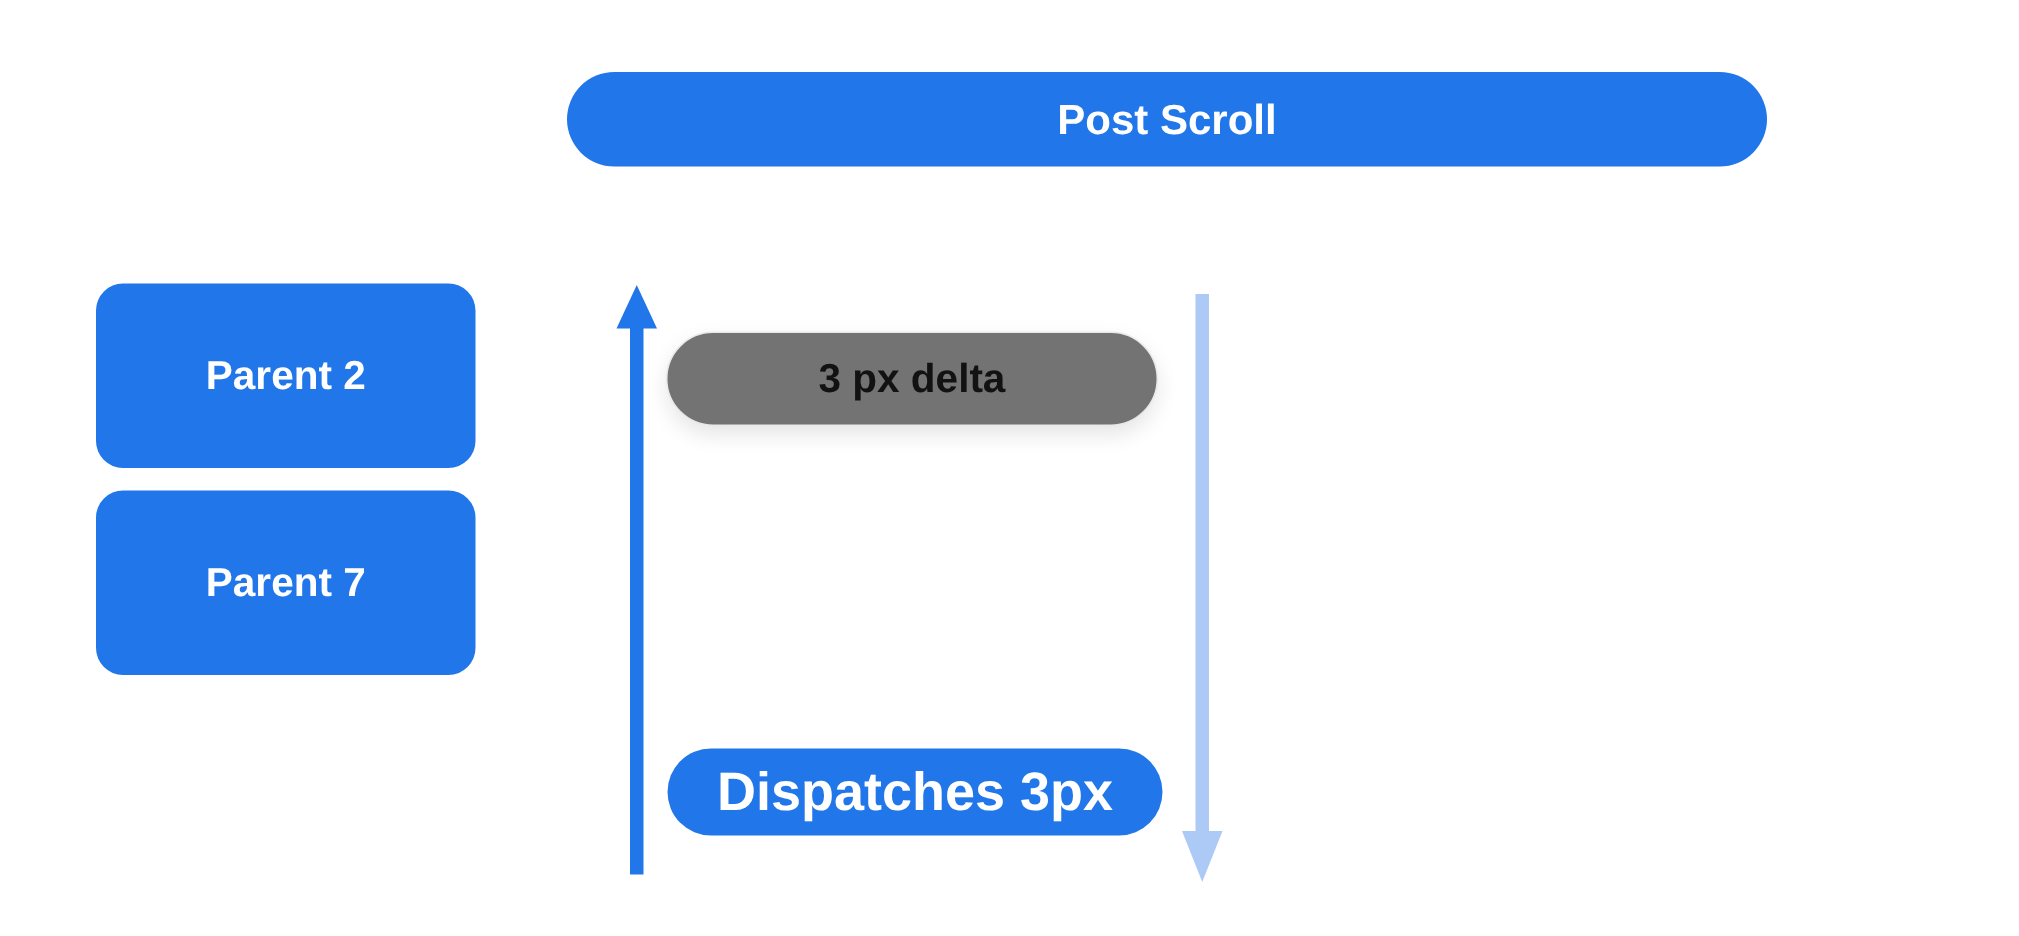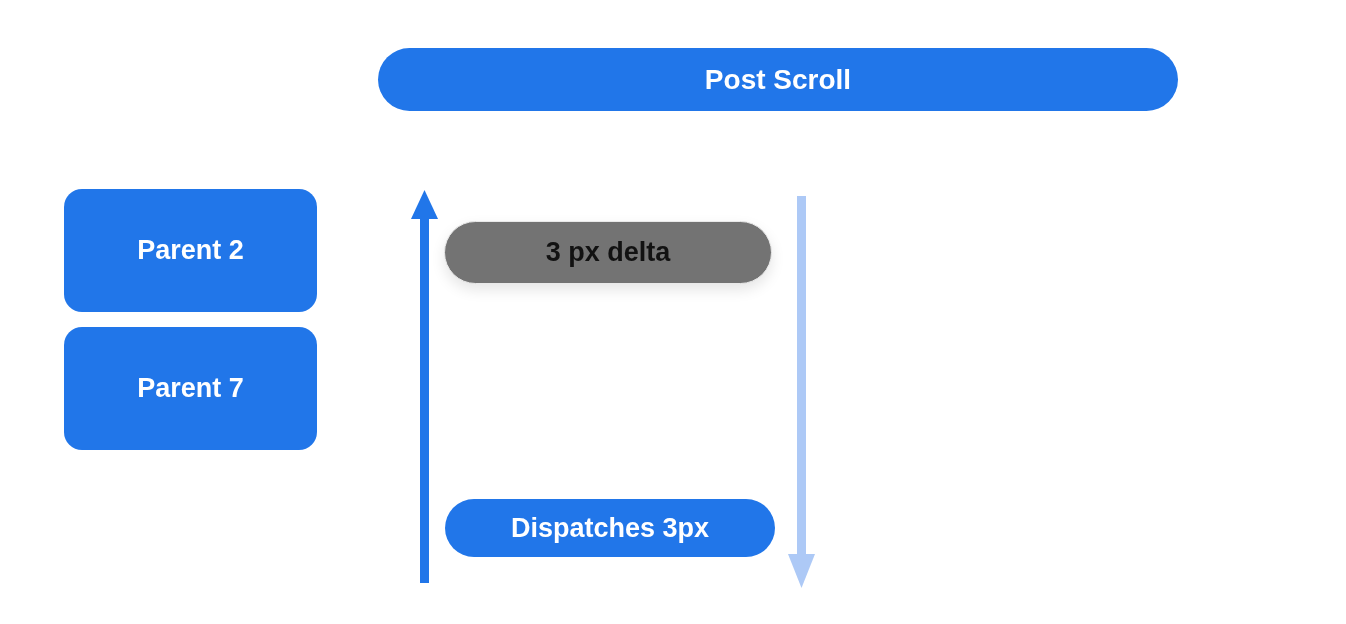--- a/index.html
+++ b/index.html
@@ -46,21 +46,21 @@
     background:#737373;
     border:1px solid var(--pill-border);
     border-radius:32px;
     box-shadow:0 6px 14px rgba(0,0,0,0.10);
     color:var(--text-dark);font-size:27px;font-weight:bold;
   }
   .dispatch-badge{
     left:445px;top:499px;width:330px;height:58px;
     background:var(--primary-blue);
     border-radius:29px;
-    color:#ffffff;font-size:27px;font-weight:bold;
+    color:#ffffff;font-size:36px;font-weight:bold;
   }
   .arrow-svg{position:absolute;display:block;}
   .arrow-up{left:407px;top:190px;}
   .arrow-down{left:784px;top:196px;}
 </style>
 </head>
 <body>
 
 <div class="canvas">
 

